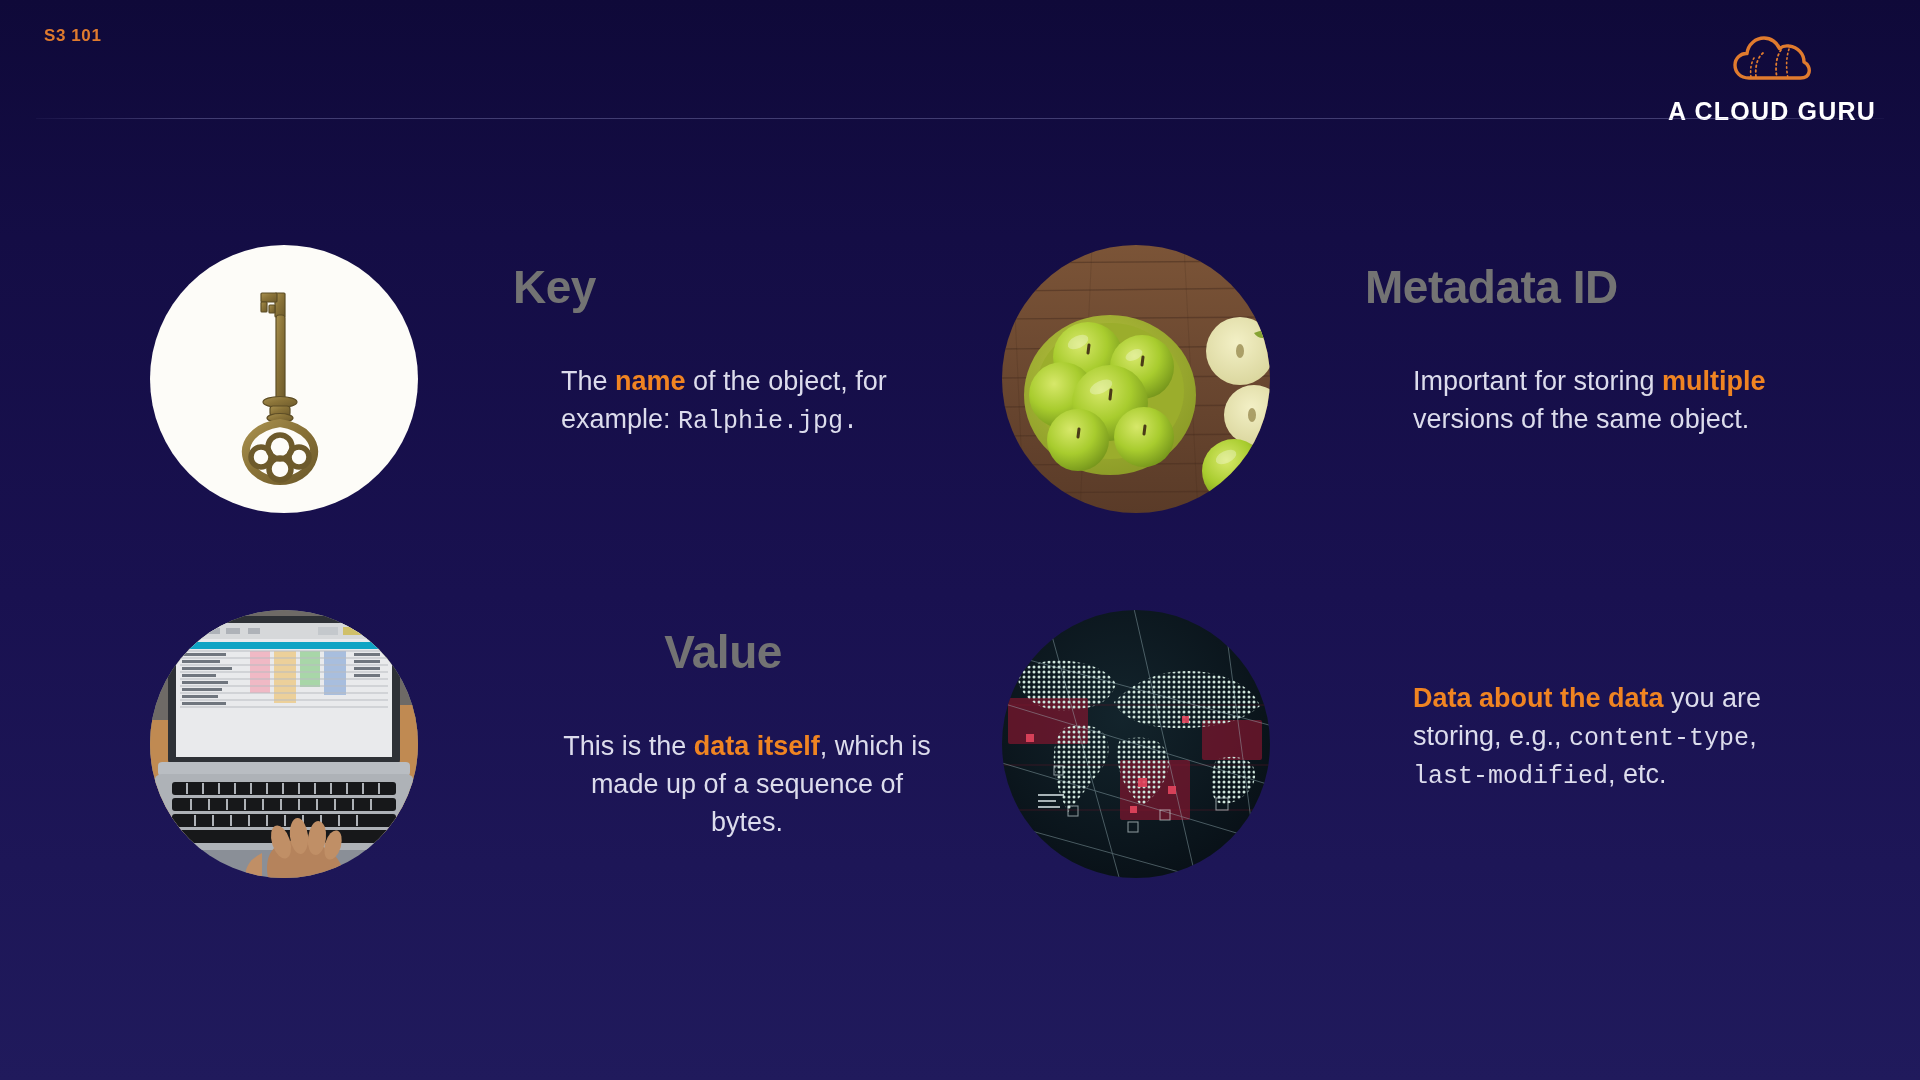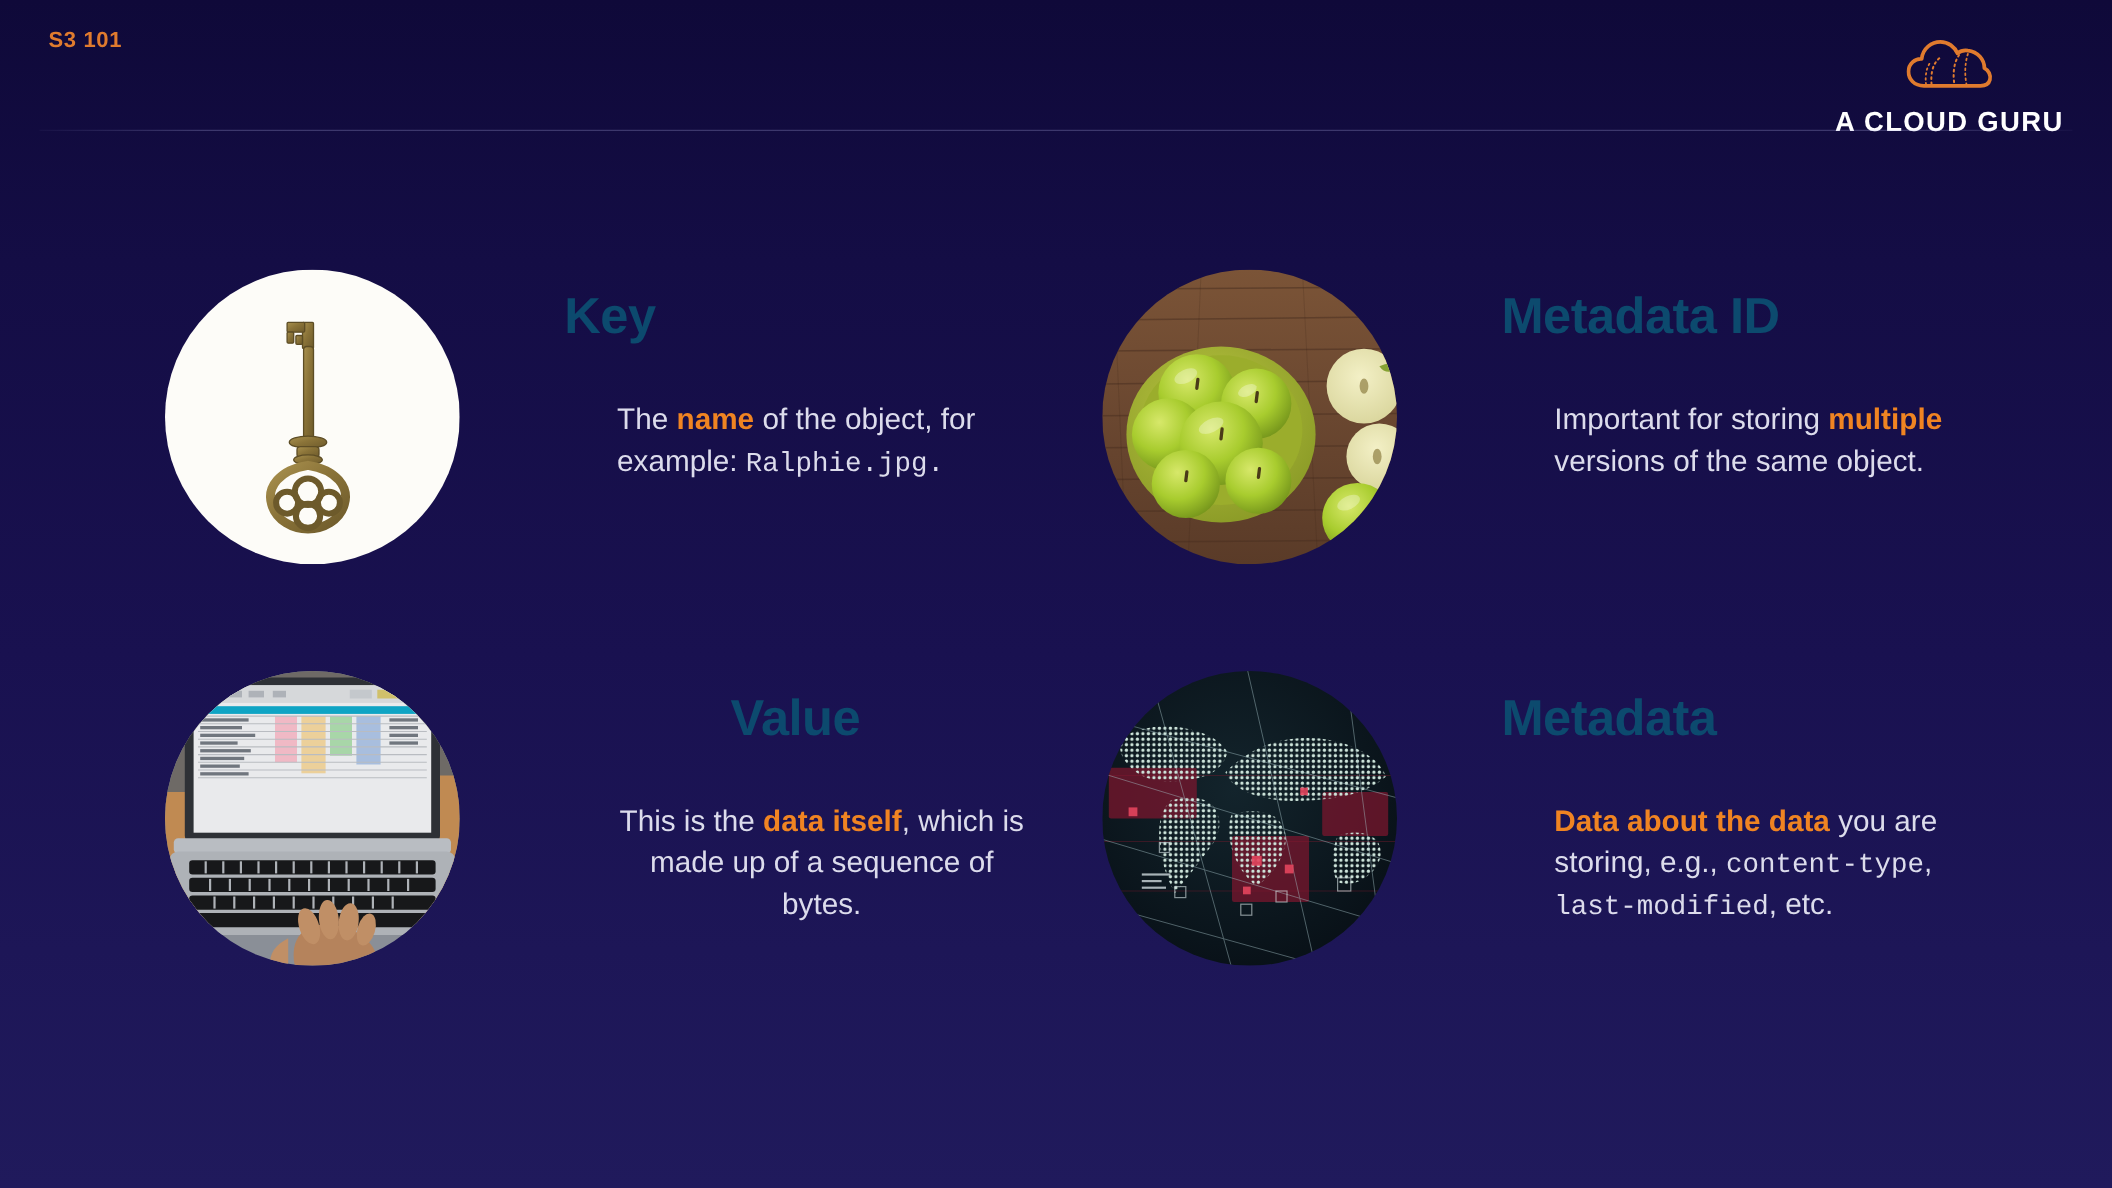--- a/index.html
+++ b/index.html
@@ -9,21 +9,21 @@
     font-family:"Liberation Sans", sans-serif;
     color:#ffffff;
     -webkit-font-smoothing:antialiased;
   }
   .slide { position:relative; width:1920px; height:1080px; }
 
   
   .header { position:absolute; left:0; top:0; width:1920px; height:120px; }
   .eyebrow {
     position:absolute; left:44px; top:26px;
-    font-size:20px; font-weight:bold; letter-spacing:0.6px;
+    font-size:17px; font-weight:bold; letter-spacing:0.6px;
     color:#e07b2e;
   }
   .slide-title {
     position:absolute; left:44px; top:48px;
     font-size:41px; font-weight:bold; letter-spacing:-0.4px;
     color:#ffffff; white-space:nowrap;
   }
   .brand {
     position:absolute; right:44px; top:36px;
     display:flex; align-items:center; gap:15px;flex-direction:column;
@@ -47,21 +47,21 @@
   .cell-metadata { left:1002px; top:430px; }
 
   .thumb {
     width:268px; height:268px; border-radius:50%;
     overflow:hidden; flex:none; position:relative;
   }
   .thumb svg { display:block; width:268px; height:268px; }
 
   .copy { margin-left:95px; width:420px; padding-top:18px; }
   .card-title {
-    font-size:46px; font-weight:bold; letter-spacing:-0.5px; color:#0c4a6e;
+    font-size:46px; font-weight:bold; letter-spacing:-0.5px; color:#737373;
     line-height:1.05; white-space:nowrap;
   }
   .card-body {
     margin-top:52px;
     font-size:27px; line-height:1.40; color:#dcdcec; font-weight:normal;margin-left:48px;
   }
   .hl { color:#f08422; font-weight:bold; }
   .mono { font-family:"Liberation Mono", monospace; font-size:25px; color:#dcdcec; }
 </style>
 </head>
@@ -379,19 +379,18 @@
             <rect x="128" y="196" width="7" height="7"></rect>
           </g>
           <g fill="#dbe7ea" opacity="0.75">
             <rect x="36" y="184" width="26" height="2"></rect>
             <rect x="36" y="190" width="18" height="2"></rect>
             <rect x="36" y="196" width="22" height="2"></rect>
           </g>
         </svg>
       </div>
       <div class="copy">
-        <div class="card-title">Metadata</div>
         <div class="card-body"><span class="hl">Data about the data</span><span> you are storing, e.g., </span><span class="mono">content-type</span><span>, </span><span class="mono">last-modified</span><span>, etc.</span></div>
       </div>
     </div>
 
   </div>
 </div>
 
 </body></html>

